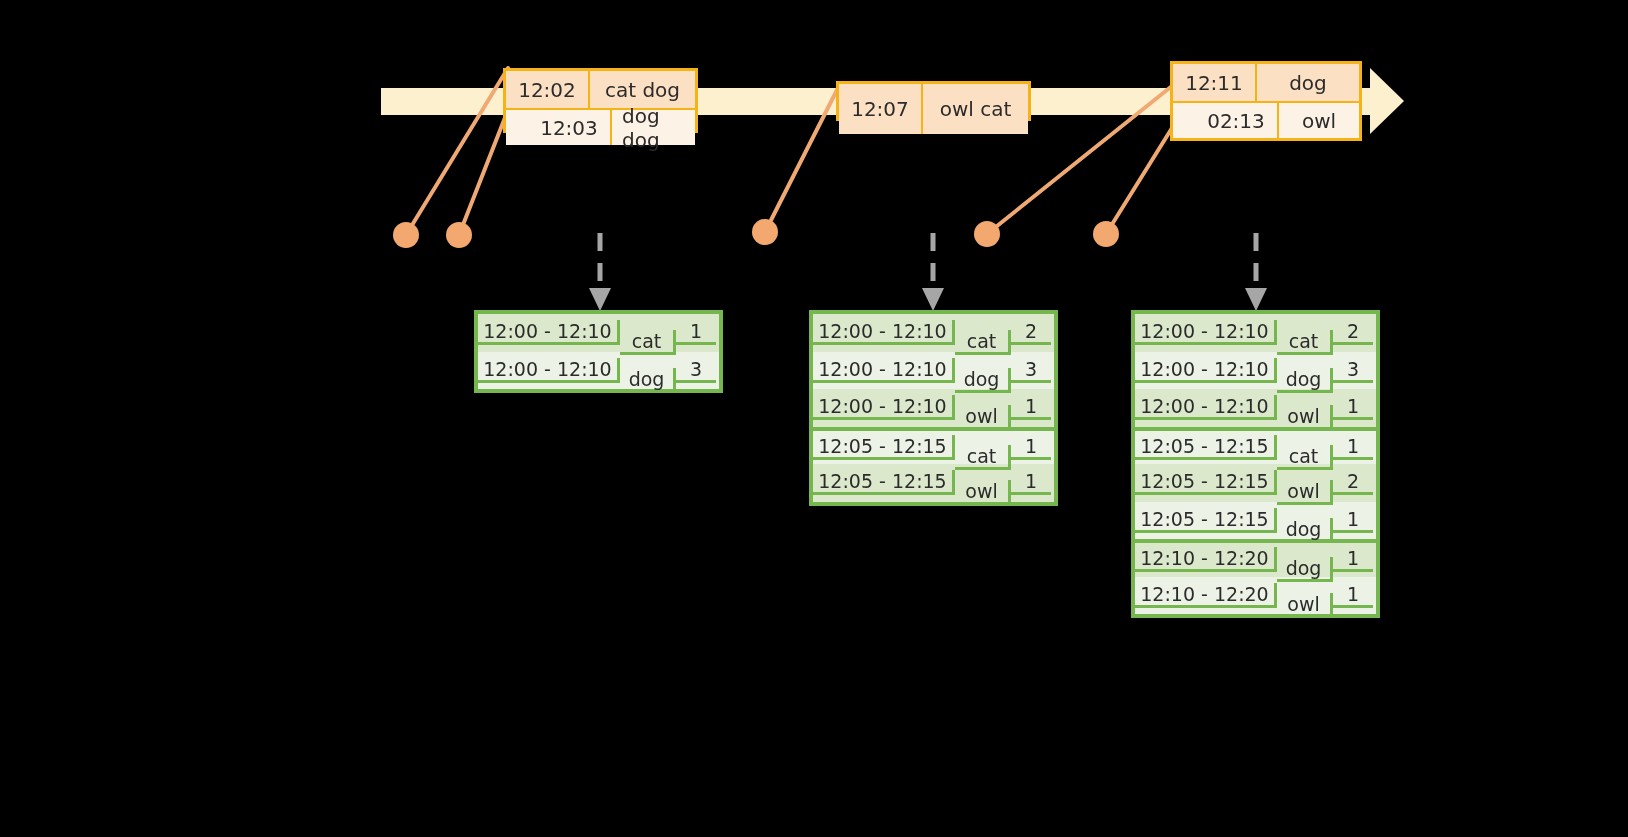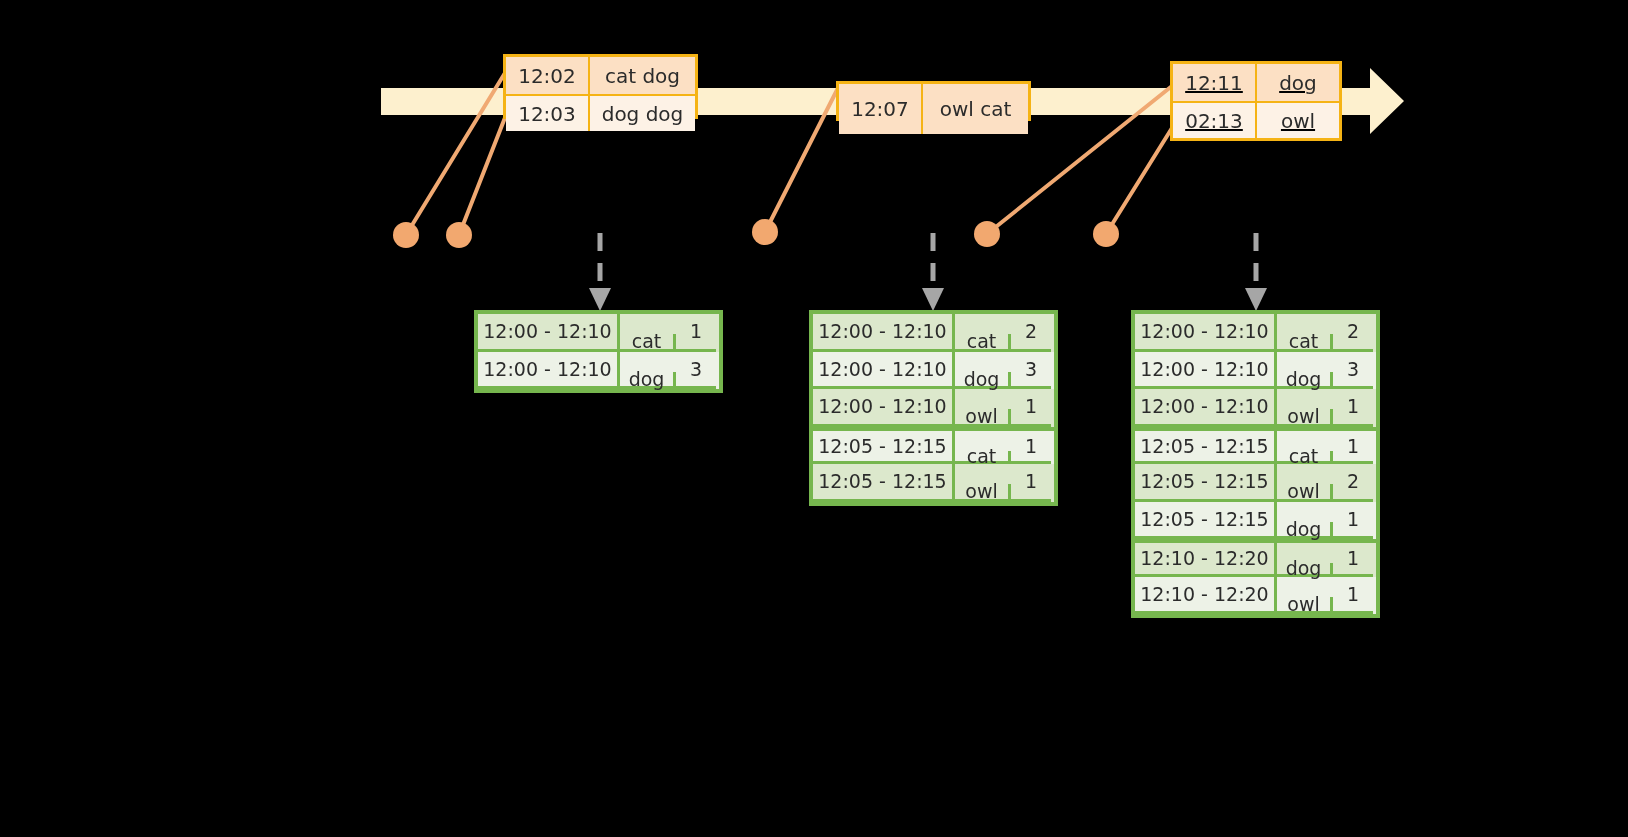--- a/index.html
+++ b/index.html
@@ -7,31 +7,31 @@
        font-family:"DejaVu Sans","Liberation Sans",sans-serif;}
   #canvas{position:relative;width:1628px;height:837px;background:#000;}
 
   #svg-layer{position:absolute;left:0;top:0;width:1628px;height:837px;pointer-events:none;}
 
   
   .ev-box{position:absolute;border:3px solid #F5B315;box-sizing:border-box;
           background:#FDEEDC;}
   .ev-row{display:flex;height:37px;box-sizing:border-box;}
   .ev-row.r0{background:#FCE0C4;}
-  .ev-row.r1{background:#FDF2E6;border-top:2px solid #F5B315;}
+  .ev-row.r1{background:#FDF2E6;border-top:2px solid #F5B315;padding-left:22px;}
   .ev-time{width:84px;display:flex;align-items:center;justify-content:center;
            border-right:2px solid #F5B315;font-size:20px;color:#2b2b2b;
            box-sizing:border-box;}
   .ev-val{flex:1;display:flex;align-items:center;justify-content:center;
           font-size:20px;color:#2b2b2b;box-sizing:border-box;padding:0 10px;}
 
   
   .res-table{position:absolute;border:4px solid #76B64E;box-sizing:border-box;
              background:#76B64E;}
-  .res-row{display:flex;height:37.5px;box-sizing:border-box;}
+  .res-row{display:flex;height:37.5px;box-sizing:border-box;align-items:center;}
   .res-row.shade{background:#DCE8CC;}
   .res-row.plain{background:#EDF2E7;}
   .res-row.sep{border-top:4px solid #76B64E;}
   .rc{display:flex;align-items:center;justify-content:center;
       font-size:19px;color:#2b2b2b;box-sizing:border-box;
       border-right:3px solid #76B64E;border-bottom:3px solid #76B64E;}
   .rc:last-child{border-right:none;}
   .rc-win{width:142px;}
   .rc-key{width:56px;margin-top:20px;}
   .rc-cnt{width:40px;}
@@ -72,39 +72,39 @@
         <line x1="933" y1="233" x2="933" y2="288" stroke-dasharray="18,12"></line>
         <polygon points="922,288 944,288 933,311" fill="#A6A6A6" stroke="none"></polygon>
       </g>
       <g>
         <line x1="1256" y1="233" x2="1256" y2="288" stroke-dasharray="18,12"></line>
         <polygon points="1245,288 1267,288 1256,311" fill="#A6A6A6" stroke="none"></polygon>
       </g>
     </g>
   </svg>
 
-  <div class="ev-box" style="left:503px;top:54px;width:195px;height:65px;">
+  <div class="ev-box" style="left:503px;top:68px;width:195px;height:65px;">
     <div class="ev-row r0">
       <div class="ev-time">12:02</div>
       <div class="ev-val">cat dog</div>
     </div>
     <div class="ev-row r1">
       <div class="ev-time">12:03</div>
       <div class="ev-val">dog dog</div>
     </div>
   </div>
 
   <div class="ev-box" style="left:836px;top:81px;width:195px;height:40px;">
     <div class="ev-row r0" style="height:50px;text-align:center;">
       <div class="ev-time">12:07</div>
       <div class="ev-val">owl cat</div>
     </div>
   </div>
 
-  <div class="ev-box" style="left:1170px;top:61px;width:172px;height:80px;text-decoration:underline;">
+  <div class="ev-box" style="left:1170px;top:61px;width:192px;height:80px;">
     <div class="ev-row r0">
       <div class="ev-time">12:11</div>
       <div class="ev-val">dog</div>
     </div>
     <div class="ev-row r1">
       <div class="ev-time">02:13</div>
       <div class="ev-val">owl</div>
     </div>
   </div>
 

